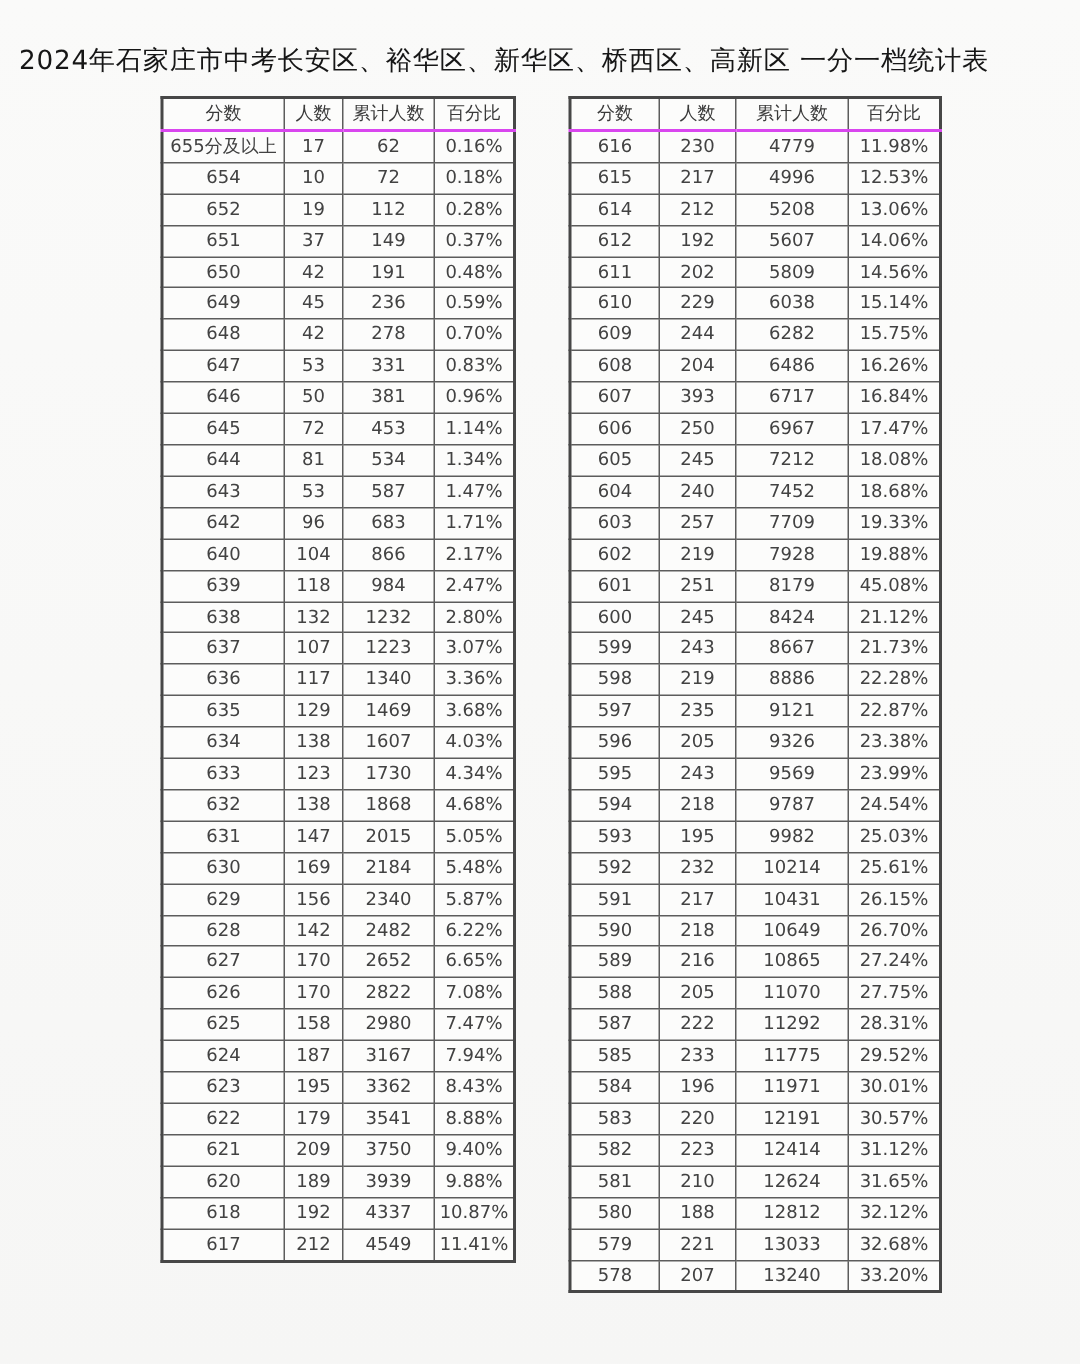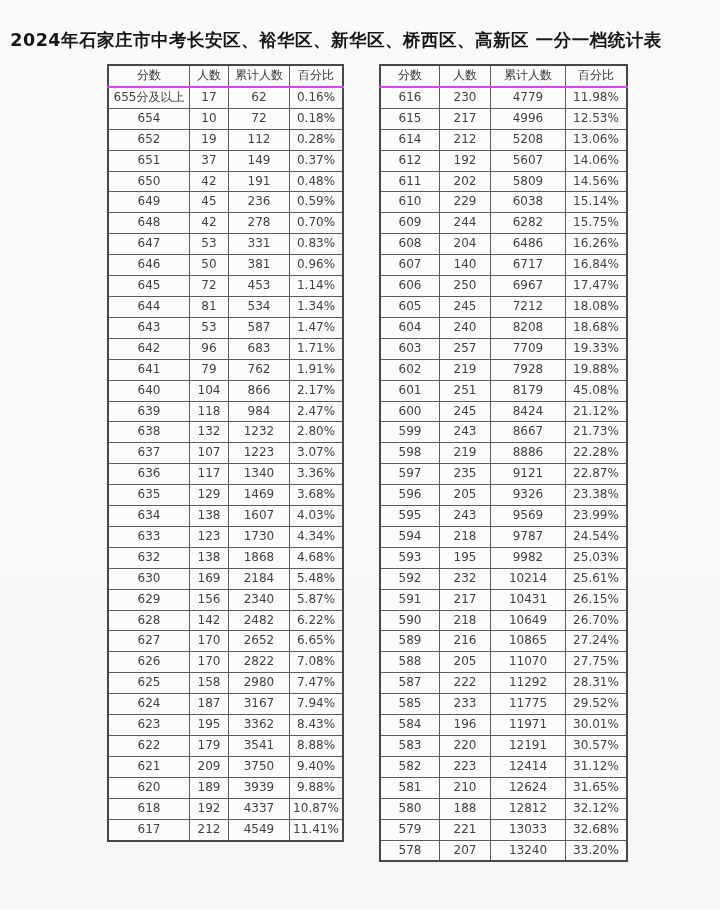--- a/index.html
+++ b/index.html
@@ -19,21 +19,21 @@
     height: 909px;
     background: linear-gradient(180deg, #fafaf9 0%, #f6f6f5 100%);
   }
   .page-title {
     position: absolute;
     top: 28px;
     left: 0;
     width: 672px;
     text-align: center;
     font-size: 17.5px;
-    font-weight: 700;
+    font-weight: 400;
     color: #161616;
     letter-spacing: 0.5px;
     white-space: nowrap;
   }
   table.score-table {
     position: absolute;
     top: 64px;
     border-collapse: collapse;
     table-layout: fixed;
     background: #fcfcfb;
@@ -159,26 +159,20 @@
           <td>587</td>
           <td>1.47%</td>
         </tr>
         <tr>
           <td>642</td>
           <td>96</td>
           <td>683</td>
           <td>1.71%</td>
         </tr>
         <tr>
-          <td>641</td>
-          <td>79</td>
-          <td>762</td>
-          <td>1.91%</td>
-        </tr>
-        <tr>
           <td>640</td>
           <td>104</td>
           <td>866</td>
           <td>2.17%</td>
         </tr>
         <tr>
           <td>639</td>
           <td>118</td>
           <td>984</td>
           <td>2.47%</td>
@@ -217,20 +211,26 @@
           <td>633</td>
           <td>123</td>
           <td>1730</td>
           <td>4.34%</td>
         </tr>
         <tr>
           <td>632</td>
           <td>138</td>
           <td>1868</td>
           <td>4.68%</td>
+        </tr>
+        <tr>
+          <td>631</td>
+          <td>147</td>
+          <td>2015</td>
+          <td>5.05%</td>
         </tr>
         <tr>
           <td>630</td>
           <td>169</td>
           <td>2184</td>
           <td>5.48%</td>
         </tr>
         <tr>
           <td>629</td>
           <td>156</td>
@@ -359,40 +359,40 @@
           <td>15.75%</td>
         </tr>
         <tr>
           <td>608</td>
           <td>204</td>
           <td>6486</td>
           <td>16.26%</td>
         </tr>
         <tr>
           <td>607</td>
-          <td>140</td>
+          <td>393</td>
           <td>6717</td>
           <td>16.84%</td>
         </tr>
         <tr>
           <td>606</td>
           <td>250</td>
           <td>6967</td>
           <td>17.47%</td>
         </tr>
         <tr>
           <td>605</td>
           <td>245</td>
           <td>7212</td>
           <td>18.08%</td>
         </tr>
         <tr>
           <td>604</td>
           <td>240</td>
-          <td>8208</td>
+          <td>7452</td>
           <td>18.68%</td>
         </tr>
         <tr>
           <td>603</td>
           <td>257</td>
           <td>7709</td>
           <td>19.33%</td>
         </tr>
         <tr>
           <td>602</td>

